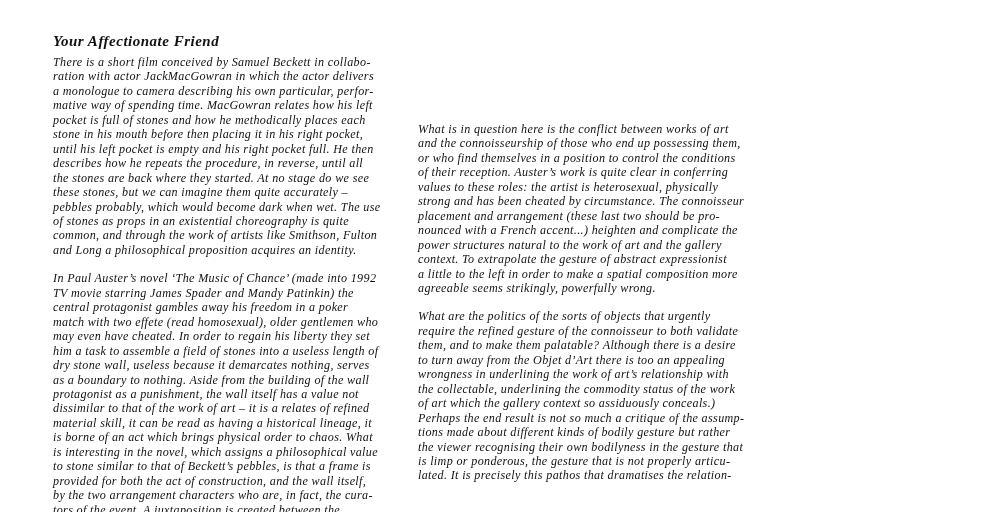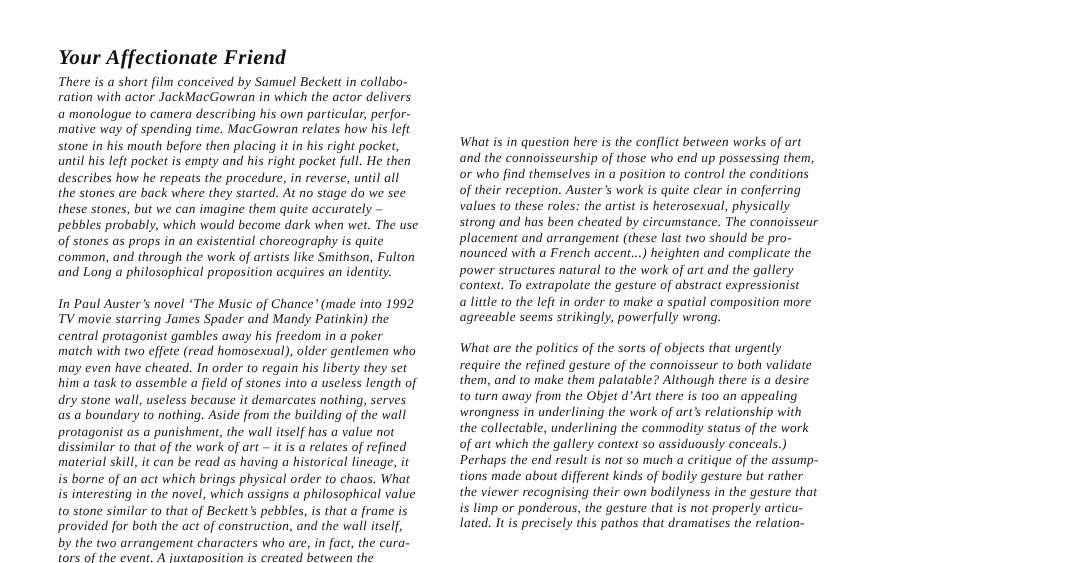--- a/index.html
+++ b/index.html
@@ -5,35 +5,36 @@
   html, body { margin: 0; padding: 0; }
   body {
     width: 992px; height: 512px; overflow: hidden;
     background: #ffffff; color: #111111;
     font-family: "Liberation Serif", "DejaVu Serif", serif;
     position: relative;
   }
   .col { position: absolute; font-style: italic; font-size: 12.1px; line-height: 14.45px; letter-spacing: 0.35px; }
   .col-left { left: 53px; top: 33px; width: 370px; }
   .col-right { left: 418px; top: 122px; width: 372px; }
-  .title { font-weight: bold; font-size: 19px; letter-spacing: 0.5px; margin: 12px 0 6px 0; line-height: 16px; }
+  .title { font-weight: bold; font-size: 15px; letter-spacing: 0.5px; margin: 0 0 6px 0; line-height: 16px; }
   .line { display: block; white-space: nowrap; }
   .para { margin: 0; font-family: Liberation Serif, serif; }
   .gap { height: 14px; }
 </style>
 </head>
 <body>
 
 <div class="col col-left">
   <h2 class="title">Your Affectionate Friend</h2>
   <p class="para">
       <span class="line">There is a short film conceived by Samuel Beckett in collabo-</span>
       <span class="line">ration with actor JackMacGowran in which the actor delivers</span>
       <span class="line">a monologue to camera describing his own particular, perfor-</span>
       <span class="line">mative way of spending time. MacGowran relates how his left</span>
+      <span class="line">pocket is full of stones and how he methodically places each</span>
       <span class="line">stone in his mouth before then placing it in his right pocket,</span>
       <span class="line">until his left pocket is empty and his right pocket full. He then</span>
       <span class="line">describes how he repeats the procedure, in reverse, until all</span>
       <span class="line">the stones are back where they started. At no stage do we see</span>
       <span class="line">these stones, but we can imagine them quite accurately –</span>
       <span class="line">pebbles probably, which would become dark when wet. The use</span>
       <span class="line">of stones as props in an existential choreography is quite</span>
       <span class="line">common, and through the work of artists like Smithson, Fulton</span>
       <span class="line">and Long a philosophical proposition acquires an identity.</span>
     </p>

